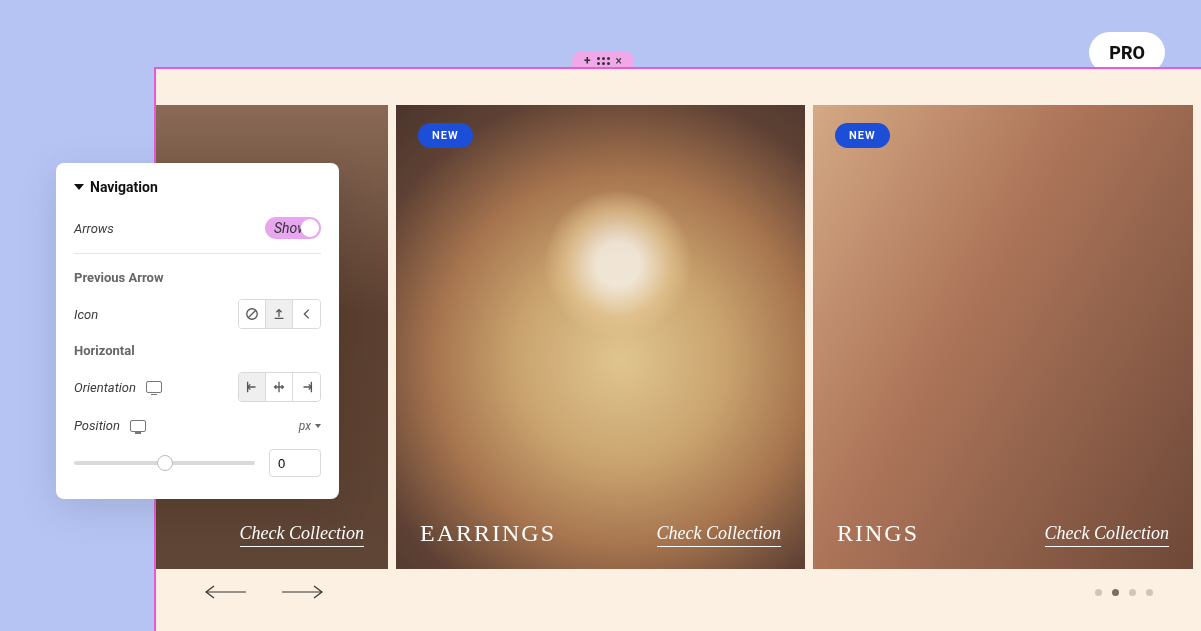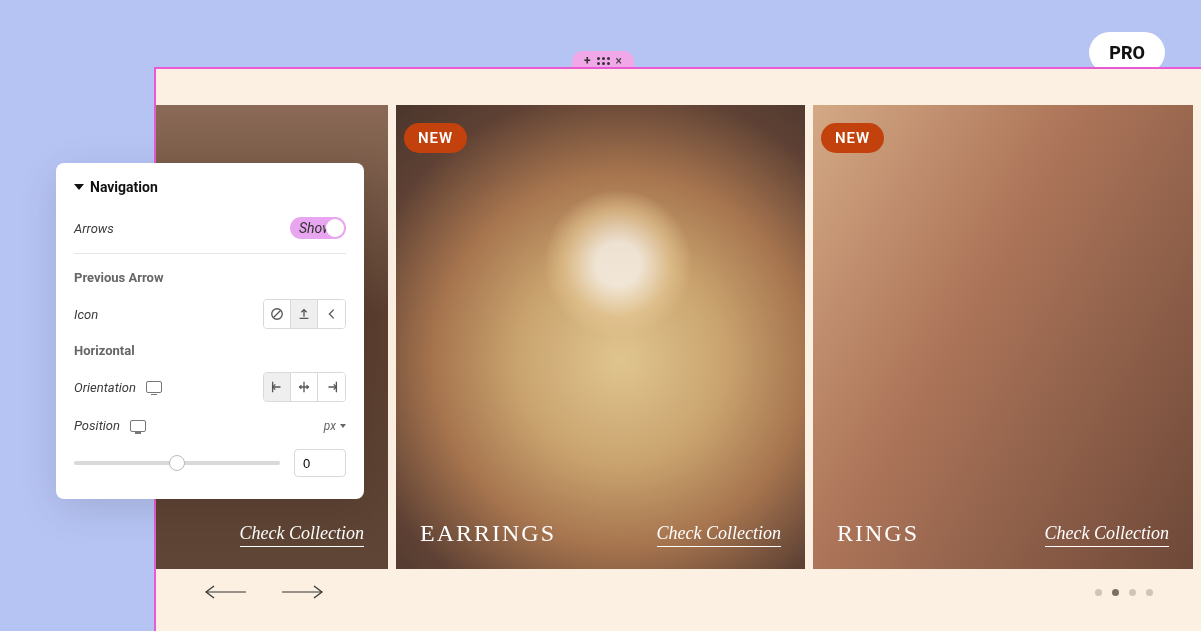--- a/index.html
+++ b/index.html
@@ -85,24 +85,24 @@
   position: absolute;
   left: 36%; top: 18%;
   width: 150px; height: 150px;
   border-radius: 50%;
   background: radial-gradient(circle, rgba(255,255,255,0.7) 20%, rgba(230,200,150,0.6) 50%, transparent 70%);
 }
 .img-rings { background: linear-gradient(120deg,#d4a985 0%, #ae765a 40%, #6e4838 100%); }
 
 .new-badge {
   position: absolute;
-  top: 18px; left: 8px;
-  background: #c2410c;
+  top: 18px; left: 22px;
+  background: #1d4ed8;
   color: #fff;
-  font-size: 15px;
+  font-size: 11px;
   font-weight: 600;
   padding: 6px 14px;
   border-radius: 15px;
   letter-spacing: 1px;
 }
 
 .slide-caption {
   position: absolute;
   bottom: 22px;
   left: 24px;
@@ -141,21 +141,21 @@
 .nav-arrow-svg { width: 44px; height: 14px; stroke: #333; stroke-width: 1.2; fill: none; }
 .pagination-dots { display: flex; gap: 10px; }
 .dot { width: 7px; height: 7px; border-radius: 50%; background: #cfc4b9; }
 .dot.active { background: #7a6f64; }
 
 
 .settings-panel {
   position: absolute;
   left: 56px;
   top: 163px;
-  width: 308px;
+  width: 283px;
   background: #fff;
   border-radius: 8px;
   box-shadow: 0 10px 40px rgba(0,0,0,0.12);
   padding: 16px 18px 22px 18px;
   font-size: 13px;
   color: #3b3b3b;
 }
 .panel-section-title {
   display: flex;
   align-items: center;

